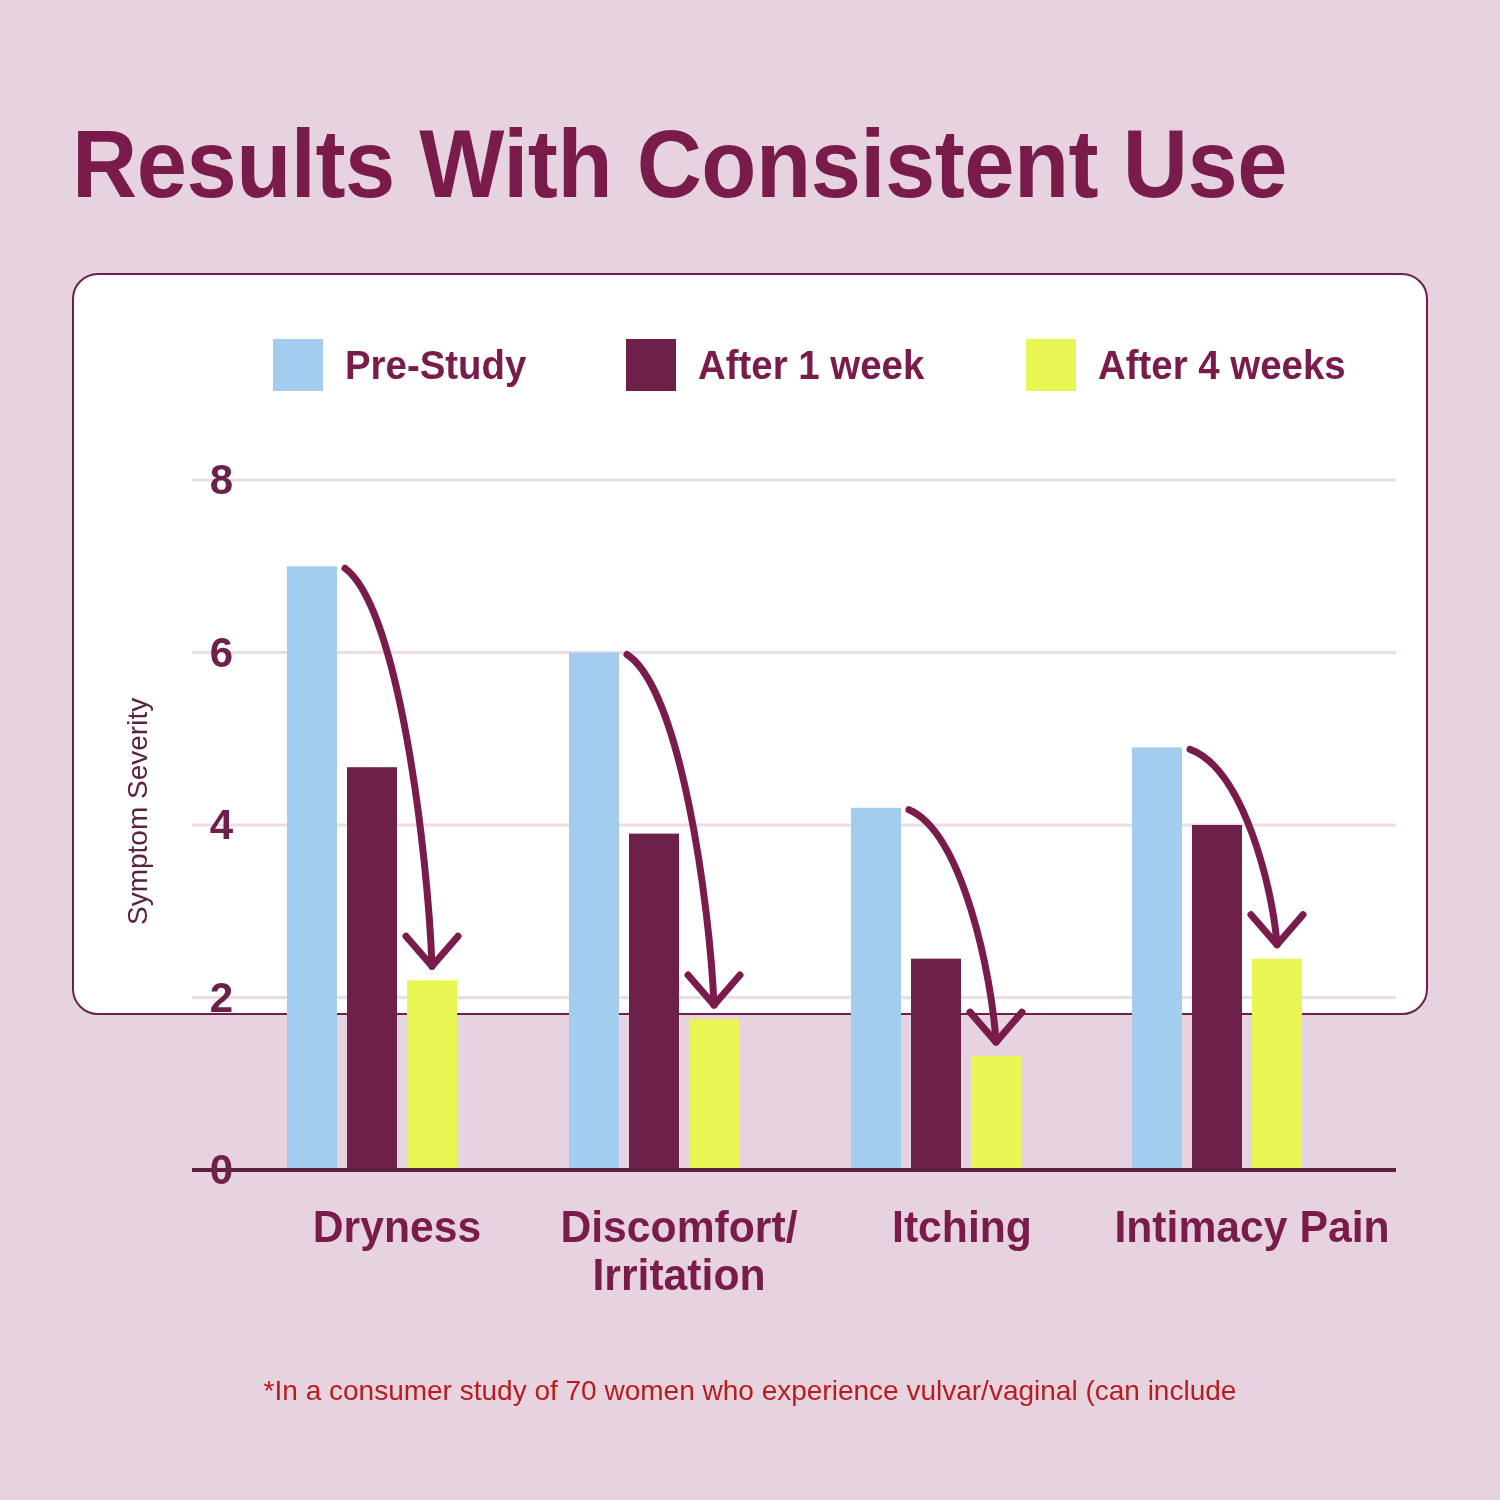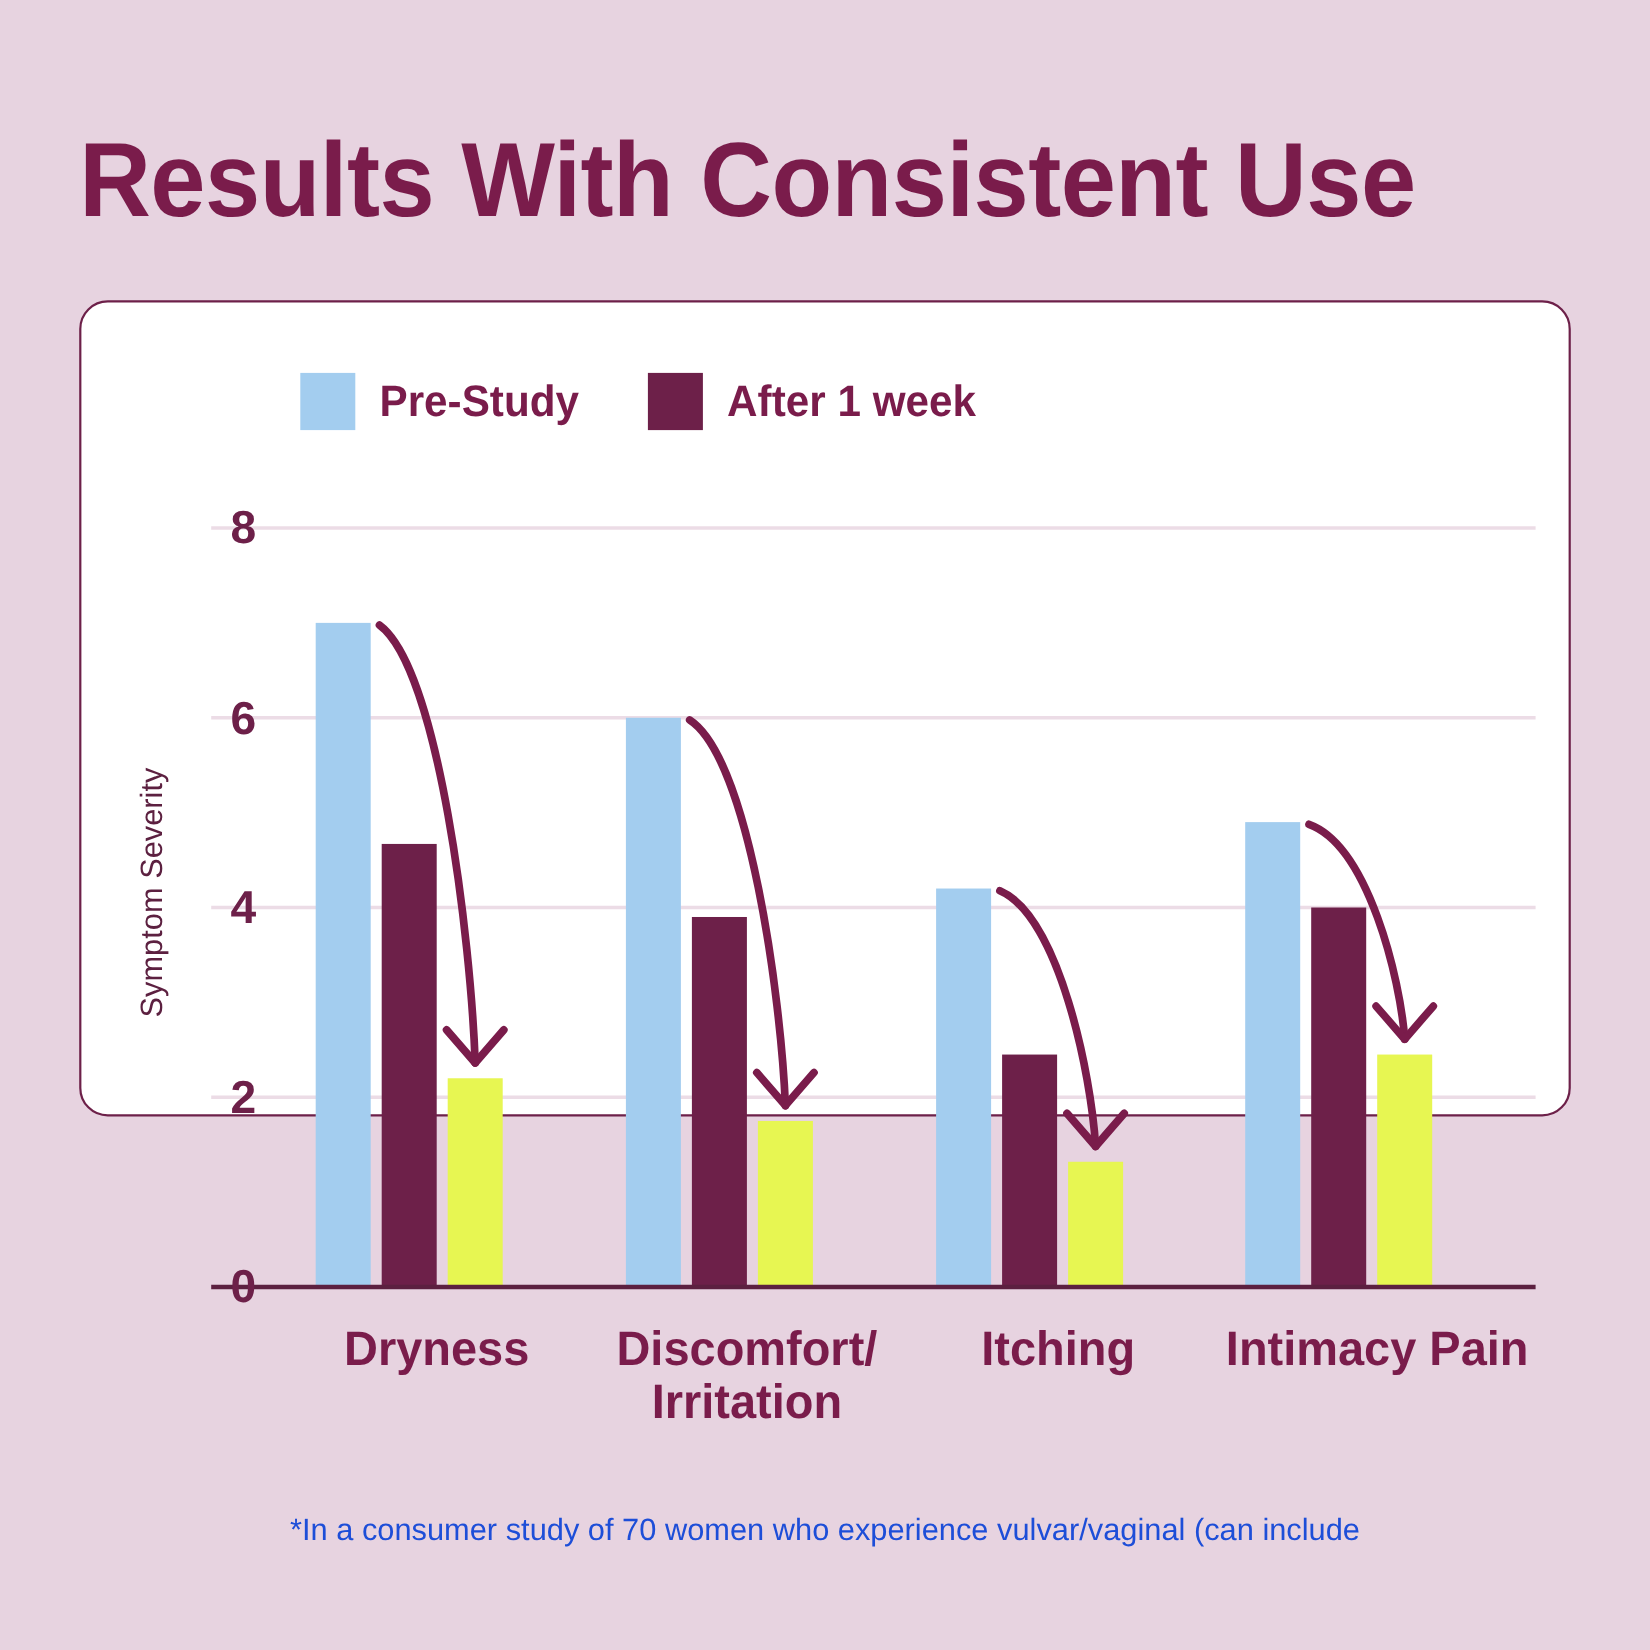--- a/index.html
+++ b/index.html
@@ -57,21 +57,21 @@
     left: 199px;   
     top: 64px;
     display: flex;
     align-items: center;
     gap: 0;
   }
   .legend-item {
     display: flex;
     align-items: center;
   }
-  .legend-item + .legend-item { margin-left: 33px; padding-left: 22px; }
+  .legend-item + .legend-item { margin-left: 70px; padding-left: 22px; }
   .legend-swatch {
     width: 50px;
     height: 52px;
     flex: 0 0 auto;
   }
   .legend-label {
     margin-left: 22px;
     color: #7a1c4b;
     font-family: "Liberation Sans Narrow", "Liberation Sans", sans-serif;
     font-size: 40px;
@@ -126,21 +126,21 @@
     transform: scaleX(0.97);
   }
 
   
   .footnote {
     position: absolute;
     left: 72px;
     top: 1368px;
     width: 1356px;
     text-align: center;
-    color: #1d4ed8;
+    color: #b91c1c;
     font-family: "Liberation Sans Narrow", "Liberation Sans", sans-serif;
     font-size: 28px;
     line-height: 1.62;
   }
   .footnote-line { display: block; }
 </style>
 </head>
 <body>
 
 <div id="page-root">
@@ -150,20 +150,24 @@
   <div class="chart-card">
 
     <div class="legend">
       <div class="legend-item">
         <span class="legend-swatch" style="background:#a3cdef"></span>
         <span class="legend-label">Pre-Study</span>
       </div>
       <div class="legend-item">
         <span class="legend-swatch" style="background:#6d2049"></span>
         <span class="legend-label">After 1 week</span>
+      </div>
+      <div class="legend-item">
+        <span class="legend-swatch" style="background:#e7f652"></span>
+        <span class="legend-label">After 4 weeks</span>
       </div>
     </div>
 
     <div class="plot-wrap">
 
       <svg class="plot-svg" id="plot-svg" width="1356" height="1052">
           <line x1="118" y1="722.5" x2="1322" y2="722.5" stroke="#ecdce6" stroke-width="3"></line>
           <line x1="118" y1="550" x2="1322" y2="550" stroke="#ecdce6" stroke-width="3"></line>
           <line x1="118" y1="377.5" x2="1322" y2="377.5" stroke="#ecdce6" stroke-width="3"></line>
           <line x1="118" y1="205" x2="1322" y2="205" stroke="#ecdce6" stroke-width="3"></line>

